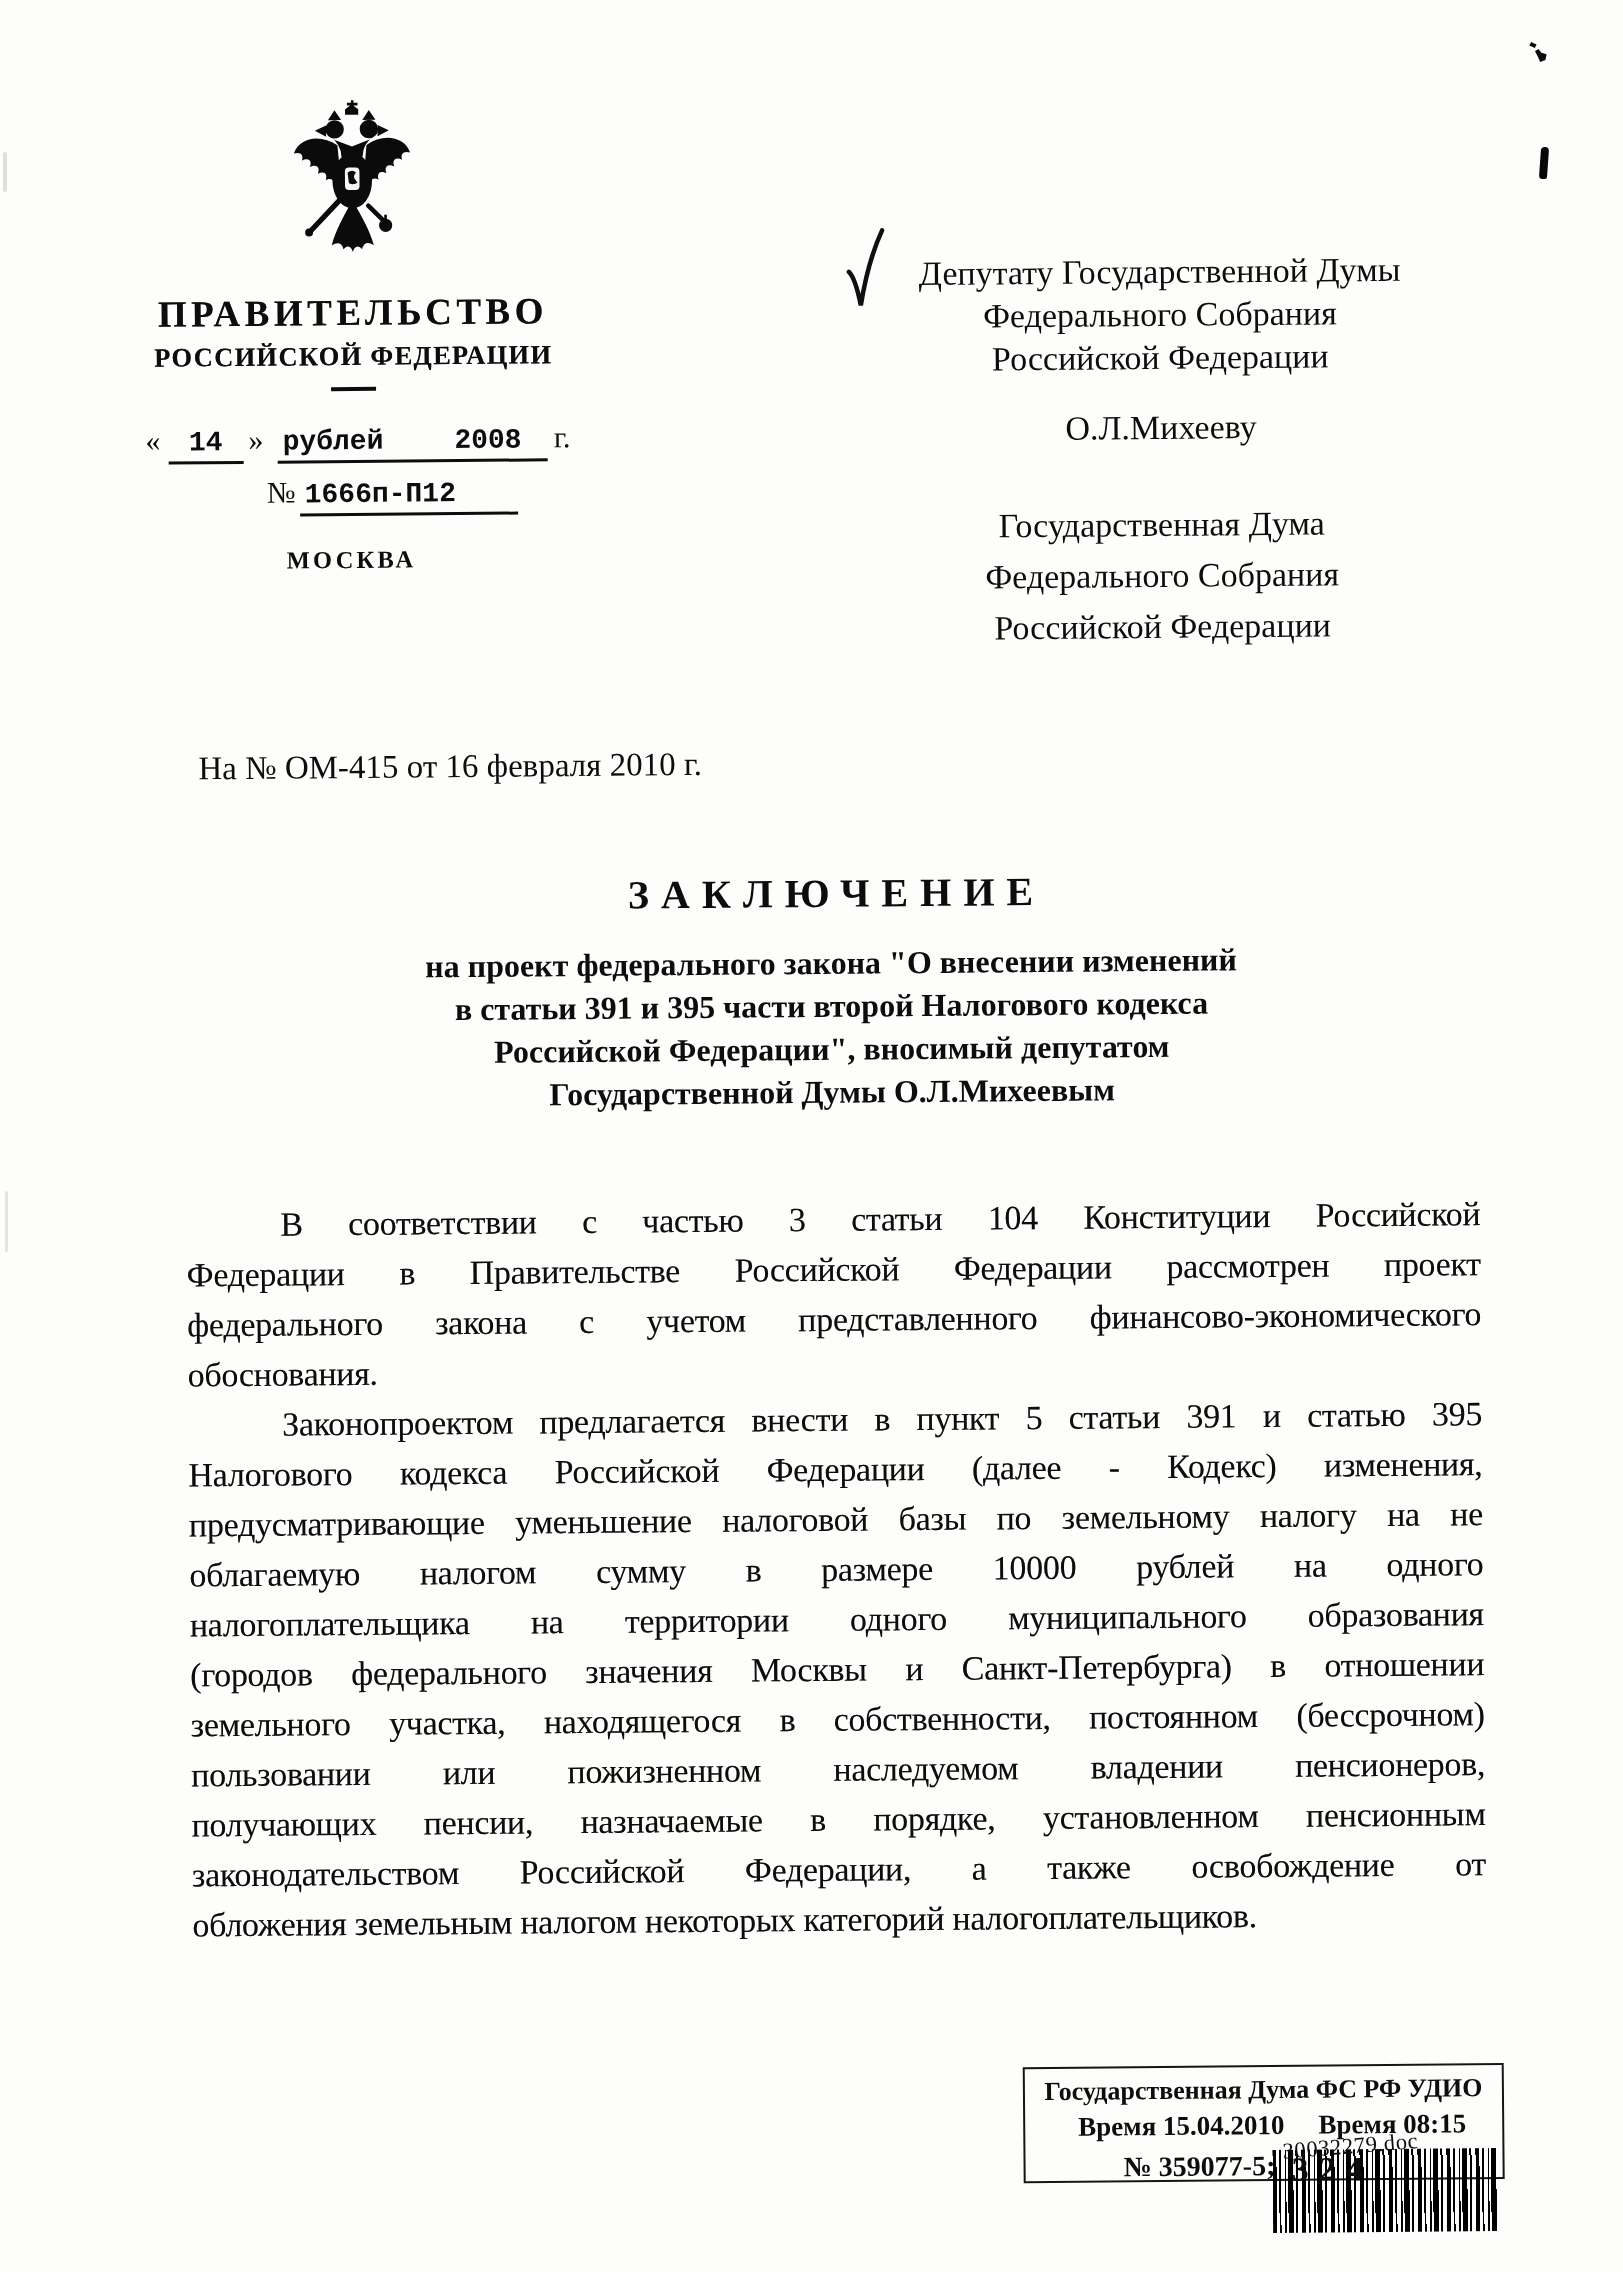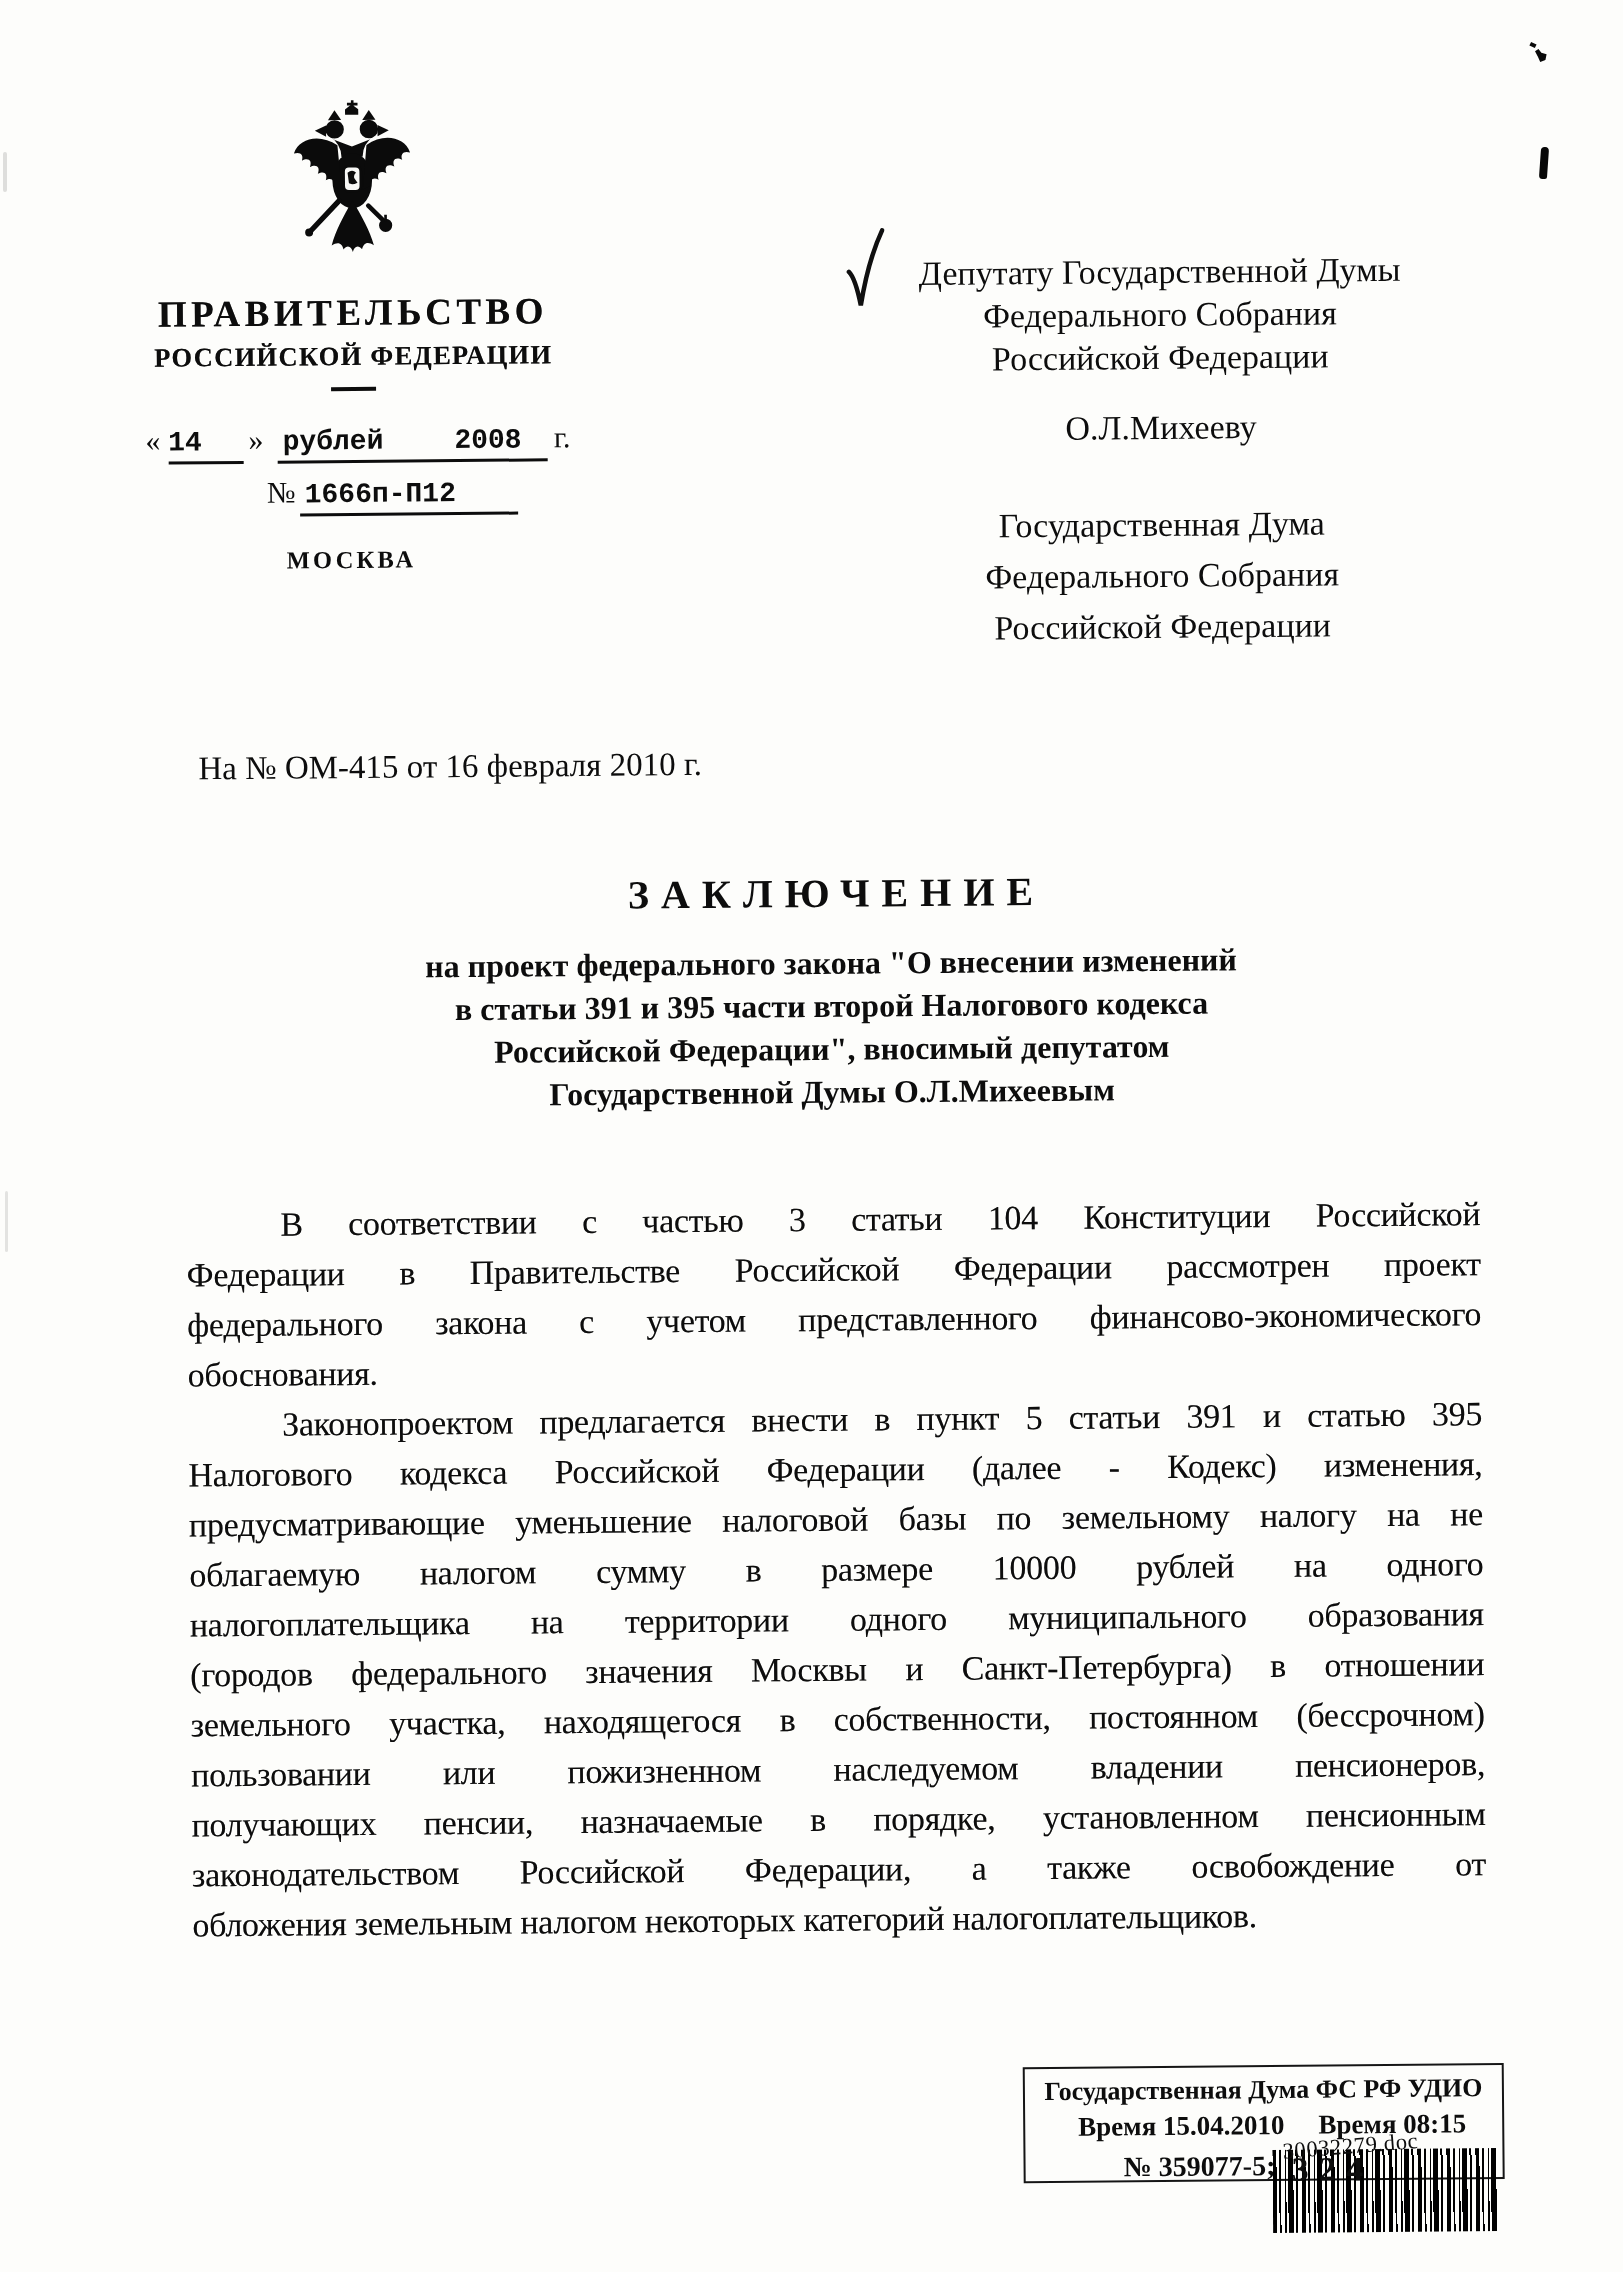--- a/index.html
+++ b/index.html
@@ -26,21 +26,21 @@
   .org2 {
     margin-top: 6.5px; font-size: 26.5px; font-weight: bold;
     letter-spacing: 1.3px; white-space: nowrap;
     text-shadow: 0 0 0.6px rgba(0,0,0,.55);
   }
   .lh-divider { width: 45px; height: 3.2px; background: var(--ink); margin: 15.5px auto 0; }
 
   .date-row { position: absolute; left: 150px; top: 418px; font-size: 30px; white-space: nowrap; }
   .q, .suffix, .num-label { font-size: 30px; }
   .fill { display: inline-block; border-bottom: 3.2px solid var(--ink); padding-bottom: 2.6px; vertical-align: baseline; }
-  .fill-day { width: 75px; margin: 0 5.2px 0 7.7px; }
+  .fill-day { width: 75px; text-align: center; margin: 0 5.2px 0 7.7px; }
   .fill-monthyear { width: 265px; margin: 0 6.5px 0 14px; padding-left: 5.2px; }
   .gap { display: inline-block; width: 71px; }
   .typed { font-family: "Liberation Mono", monospace; font-weight: bold; font-size: 28px; }
   .num-row { position: absolute; left: 271px; top: 471px; font-size: 26px; white-space: nowrap; }
   .fill-num { width: 213px; margin-left: 3.9px; padding-left: 5.2px; }
   .moscow {
     position: absolute; left: 142px; top: 542px; width: 426px; text-align: center;
     font-size: 24.5px; font-weight: bold; letter-spacing: 3.2px;
   }
 

